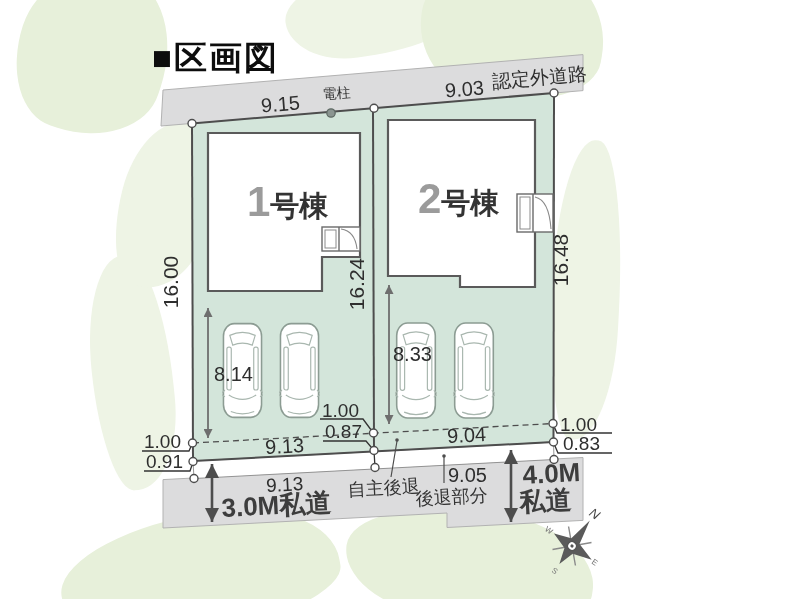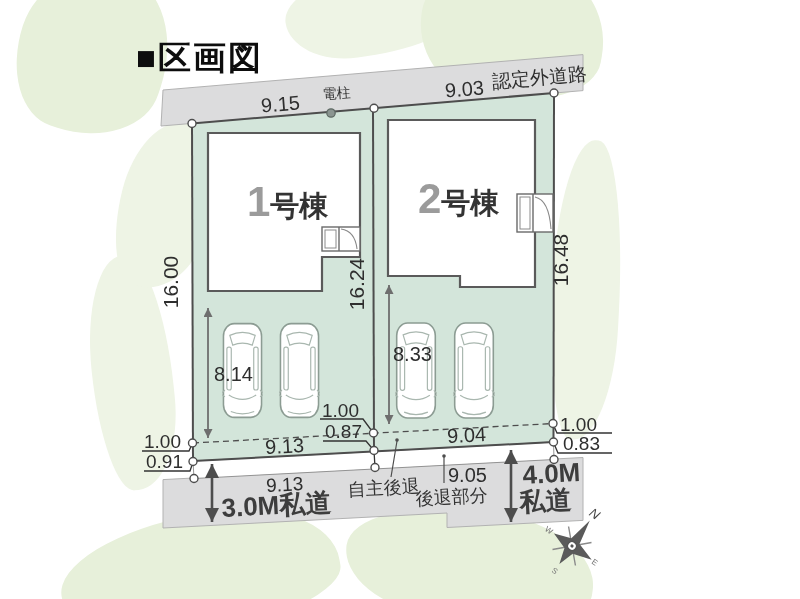--- a/index.html
+++ b/index.html
@@ -2,21 +2,21 @@
 <html><head>
 <meta charset="utf-8">
 <style>
   html,body{margin:0;padding:0;background:#ffffff;}
   #stage{position:relative;width:800px;height:599px;overflow:hidden;background:#ffffff;
          font-family:"Liberation Sans",sans-serif;}
   .leaf{position:absolute;border-radius:55% 45% 60% 40%/50% 60% 40% 55%;}
   .l1{background:#e7f0da;}
   .l2{background:#eef4e5;}
   #plan{position:absolute;left:0;top:0;}
-  #title{position:absolute;left:136px;top:36px;font-size:33px;font-weight:800;
+  #title{position:absolute;left:152px;top:36px;font-size:33px;font-weight:800;
          color:#0d0d0d;letter-spacing:2px;white-space:nowrap;}
   svg text{font-family:"Liberation Sans",sans-serif;fill:#2e2e2e;}
   .dim{font-size:20px;}
   .dim-s{font-size:19px;}
   .rot{font-size:21px;}
   .note{font-size:18px;fill:#333;}
   .roadname{font-size:26px;font-weight:bold;fill:#3d3d3d;}
   .toproad{font-size:20px;fill:#2e2e2e;}
   .pole-t{font-size:14px;fill:#333;}
   .bnum{font-size:42px;font-weight:bold;fill:#9b9b9b;}

